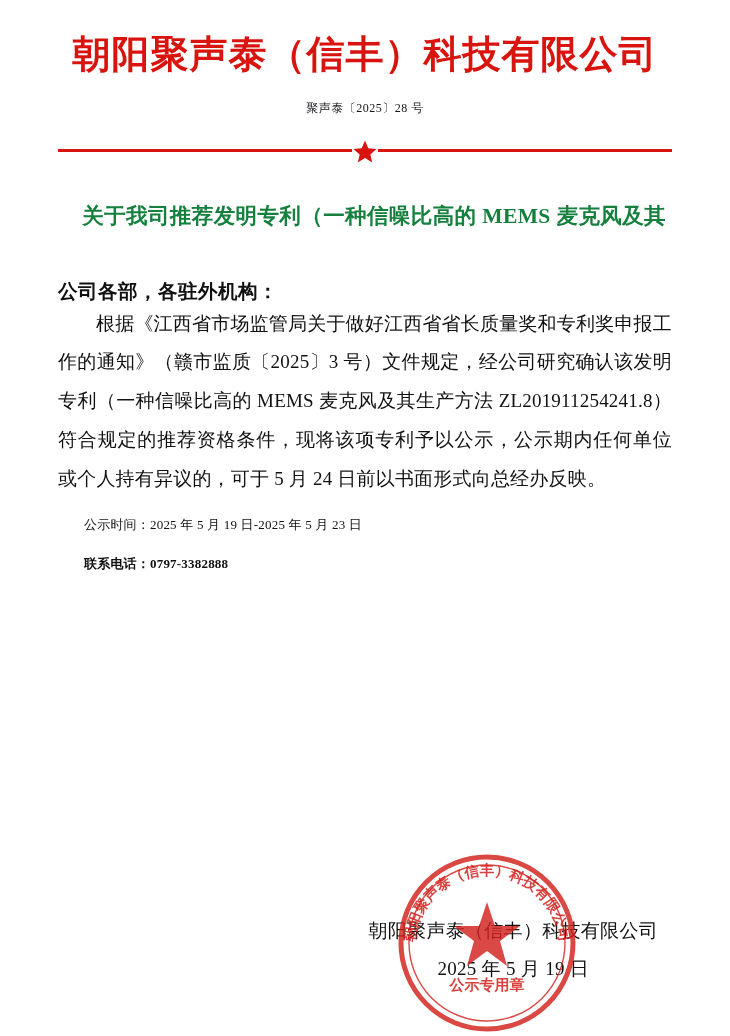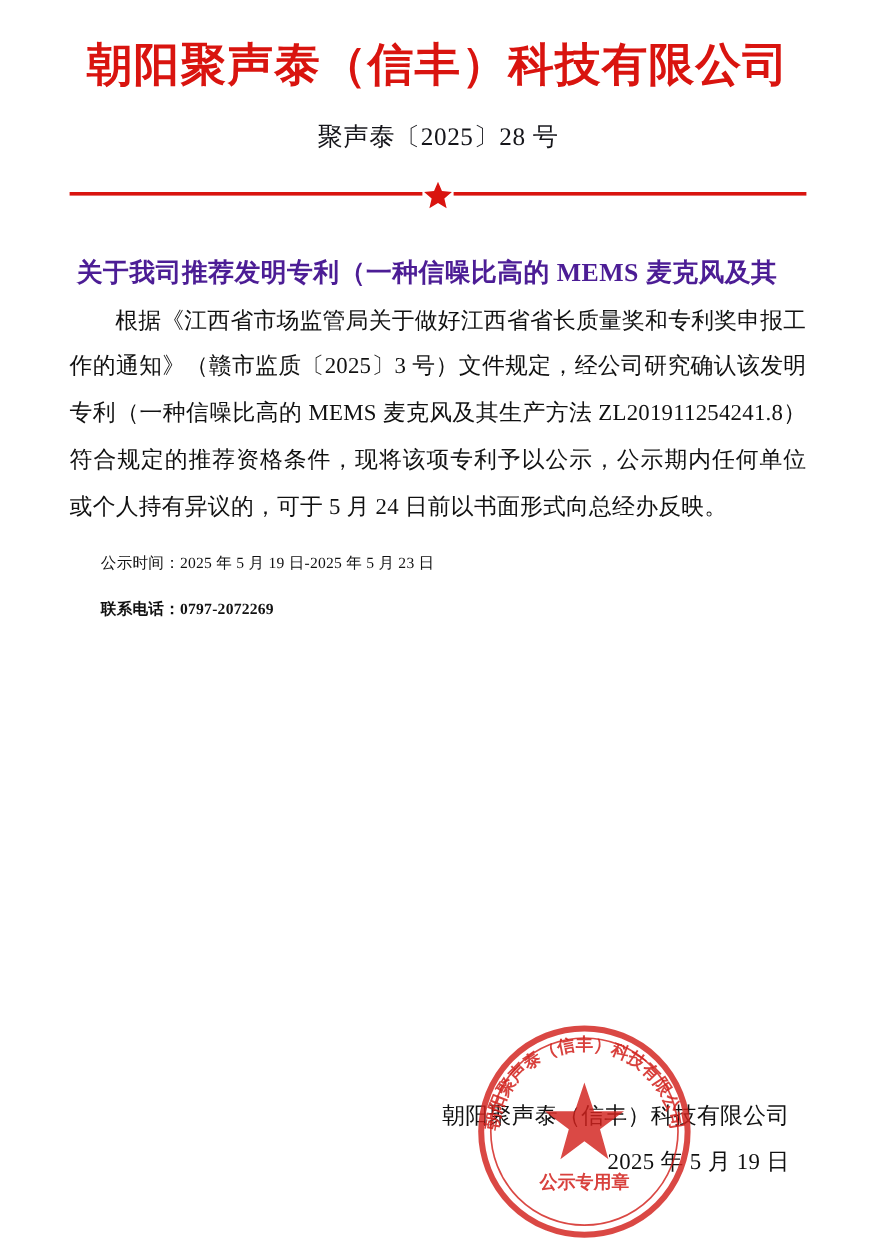--- a/index.html
+++ b/index.html
@@ -34,21 +34,21 @@
     font-family: "DejaVu Serif", "Liberation Serif", serif;
     font-weight: bold;
     font-size: 38px;
     letter-spacing: 1px;
     line-height: 1.25;
     white-space: nowrap;
   }
 
   .doc-number {
     text-align: center;
-    font-size: 21px;
+    font-size: 12px;
     margin-top: 22px;
     letter-spacing: 0.5px;
     color: #15151a;
   }
 
   
   .red-rule {
     position: relative;
     margin-top: 22px;
     height: 22px;
@@ -69,26 +69,26 @@
     width: 26px;
     height: 26px;
     background: #ffffff;
     text-align: center;
   }
   .red-rule .star svg { display: block; margin: 0 auto; }
 
   
   .doc-title {
     margin-top: 34px;
-    text-align: left;
+    text-align: right;
     font-size: 21.5px;
     font-weight: bold;
     line-height: 2.0;
     letter-spacing: 0.4px;
-    color: #4c1d95;
+    color: #15803d;
     padding: 0 6px;
   }
   .doc-title .line2 { display: block; }
 
   
   .salutation {
     margin-top: 40px;
     font-size: 19.5px;
     font-weight: bold;
     letter-spacing: 0.5px;
@@ -115,21 +115,21 @@
   
   .signature {
     position: absolute;
     right: 72px;
     bottom: 78px;
     text-align: center;
     font-size: 19px;
     line-height: 2.0;
     letter-spacing: 0.3px;
   }
-  .signature .sig-date { display: block; text-align: right; }
+  .signature .sig-date { display: block; }
 
   
   .seal {
     position: absolute;
     right: 150px;
     bottom: 30px;
     width: 186px;
     height: 186px;
     pointer-events: none;
   }
@@ -152,27 +152,28 @@
       <svg width="26" height="26" viewBox="0 0 26 26" aria-hidden="true">
         <polygon points="13,1.5 16.3,9.2 24.6,9.9 18.3,15.4 20.2,23.5 13,19.1 5.8,23.5 7.7,15.4 1.4,9.9 9.7,9.2" fill="#d9140f"></polygon>
       </svg>
     </div>
   </div>
 
   <div class="doc-title">
     <span>关于我司推荐发明专利（一种信噪比高的 MEMS 麦克风及其</span>
   </div>
 
+  <div class="salutation">公司各部，各驻外机构：</div>
 
   <div class="body-para">根据《江西省市场监管局关于做好江西省省长质量奖和专利奖申报工作的通知》（赣市监质〔2025〕3 号）文件规定，经公司研究确认该发明专利（一种信噪比高的 MEMS 麦克风及其生产方法 ZL201911254241.8）符合规定的推荐资格条件，现将该项专利予以公示，公示期内任何单位或个人持有异议的，可于 5 月 24 日前以书面形式向总经办反映。</div>
 
   <div class="info-line">公示时间：2025 年 5 月 19 日-2025 年 5 月 23 日</div>
 
 
-  <div class="info-line bold-label">联系电话：0797-2072269</div>
+  <div class="info-line bold-label">联系电话：0797-3382888</div>
 
   <div class="signature">
     <span>朝阳聚声泰（信丰）科技有限公司</span>
     <span class="sig-date">2025 年 5 月 19 日</span>
   </div>
 
   <div class="seal">
     <svg width="186" height="186" viewBox="0 0 186 186" aria-hidden="true">
       <g opacity="0.82" fill="none" stroke="#d2211c">
         <circle cx="93" cy="93" r="86" stroke-width="5"></circle>

